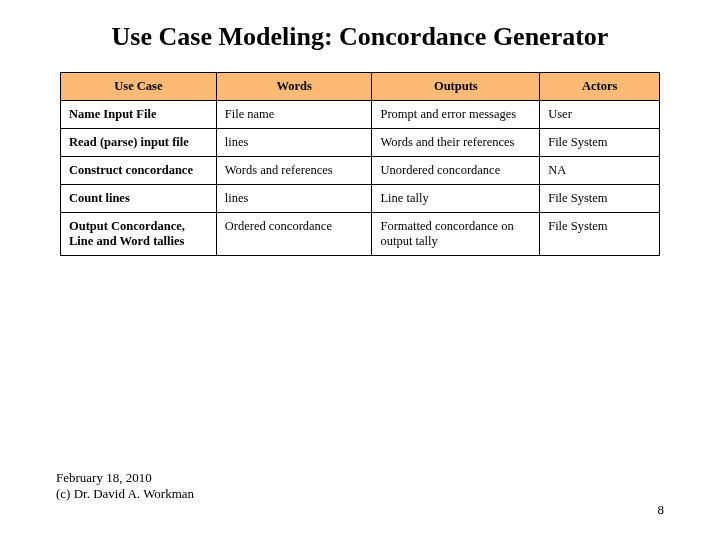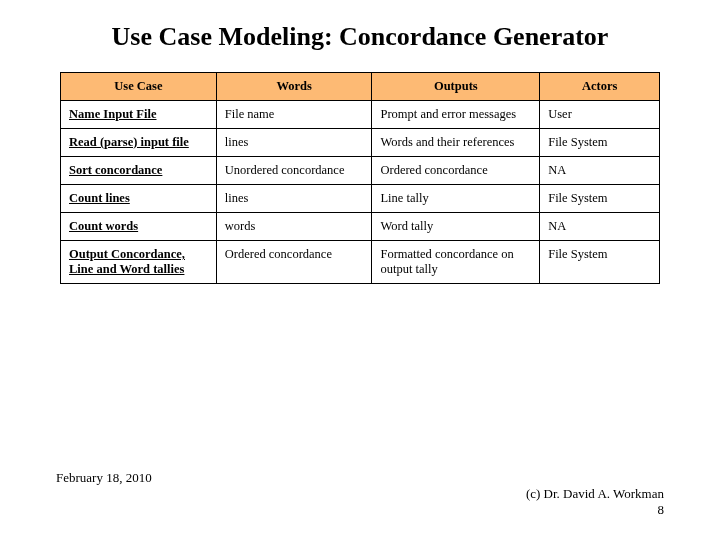--- a/index.html
+++ b/index.html
@@ -37,35 +37,34 @@
       background: #fdba74;
       font-weight: bold;
       text-align: center;
     }
     col.c1 { width: 26%; }
     col.c2 { width: 26%; }
     col.c3 { width: 28%; }
     col.c4 { width: 20%; }
     tbody td:first-child {
       font-weight: bold;
-      text-decoration: underline;
     }
     .footer {
       position: absolute;
       bottom: 22px;
       left: 0;
       width: 100%;
       padding: 0 56px;
       display: flex;
       justify-content: space-between;
       font-size: 13px;
       flex-direction: column;
     }
     .footer-date { text-align: left; flex: 1; }
-    .footer-copy { text-align: right; flex: 1; }
+    .footer-copy { text-align: left; flex: 1; }
     .footer-page { text-align: right; flex: 1; }
   </style>
 </head>
 <body>
 
 <div class="slide-title">Use Case Modeling: Concordance Generator</div>
 
 <div class="table-wrap">
   <table>
     <colgroup>
@@ -89,36 +88,30 @@
         <td>Prompt and error messages</td>
         <td>User</td>
       </tr>
       <tr>
         <td>Read (parse) input file</td>
         <td>lines</td>
         <td>Words and their references</td>
         <td>File System</td>
       </tr>
       <tr>
-        <td>Sort concordance</td>
+        <td>Construct concordance</td>
+        <td>Words and references</td>
         <td>Unordered concordance</td>
-        <td>Ordered concordance</td>
         <td>NA</td>
       </tr>
       <tr>
         <td>Count lines</td>
         <td>lines</td>
         <td>Line tally</td>
         <td>File System</td>
-      </tr>
-      <tr>
-        <td>Count words</td>
-        <td>words</td>
-        <td>Word tally</td>
-        <td>NA</td>
       </tr>
       <tr>
         <td>Output Concordance, Line and Word tallies</td>
         <td>Ordered concordance</td>
         <td>Formatted concordance on output tally</td>
         <td>File System</td>
       </tr>
     </tbody>
   </table>
 </div>

